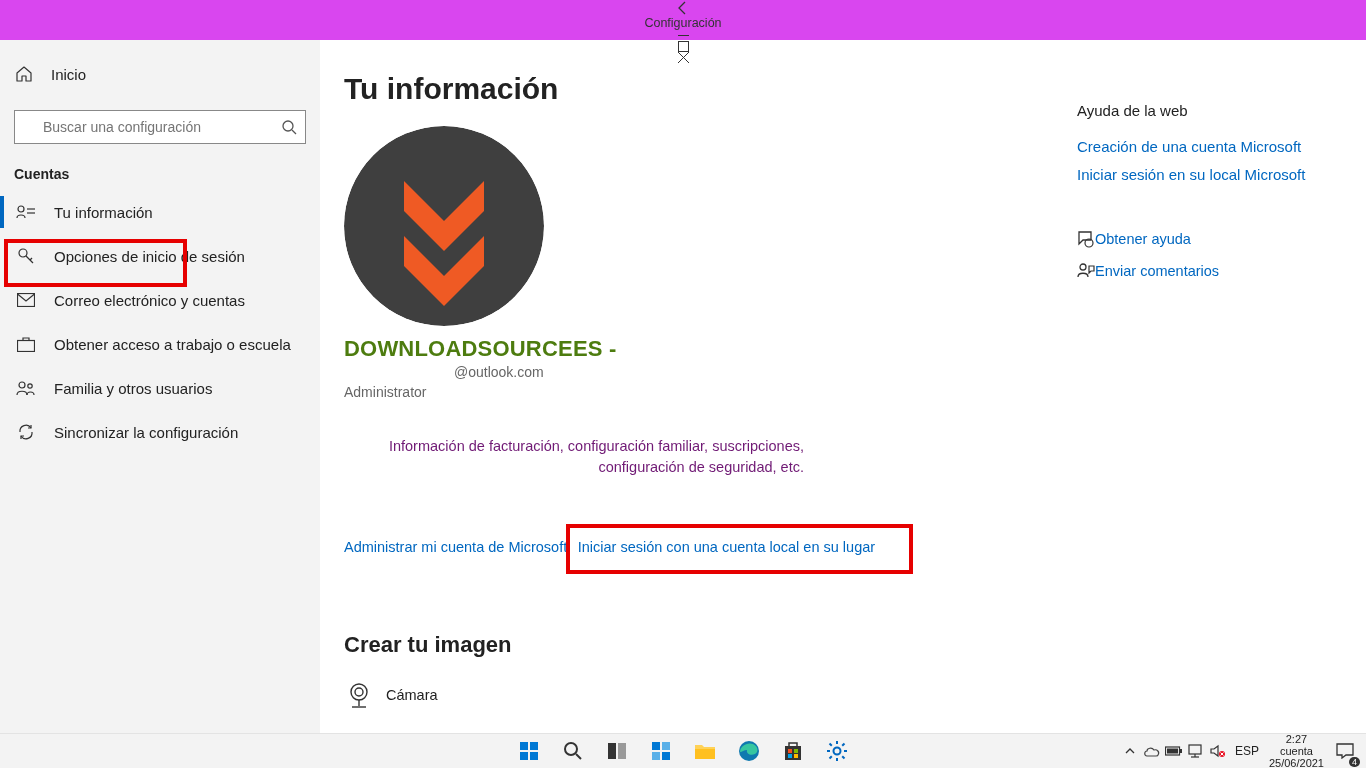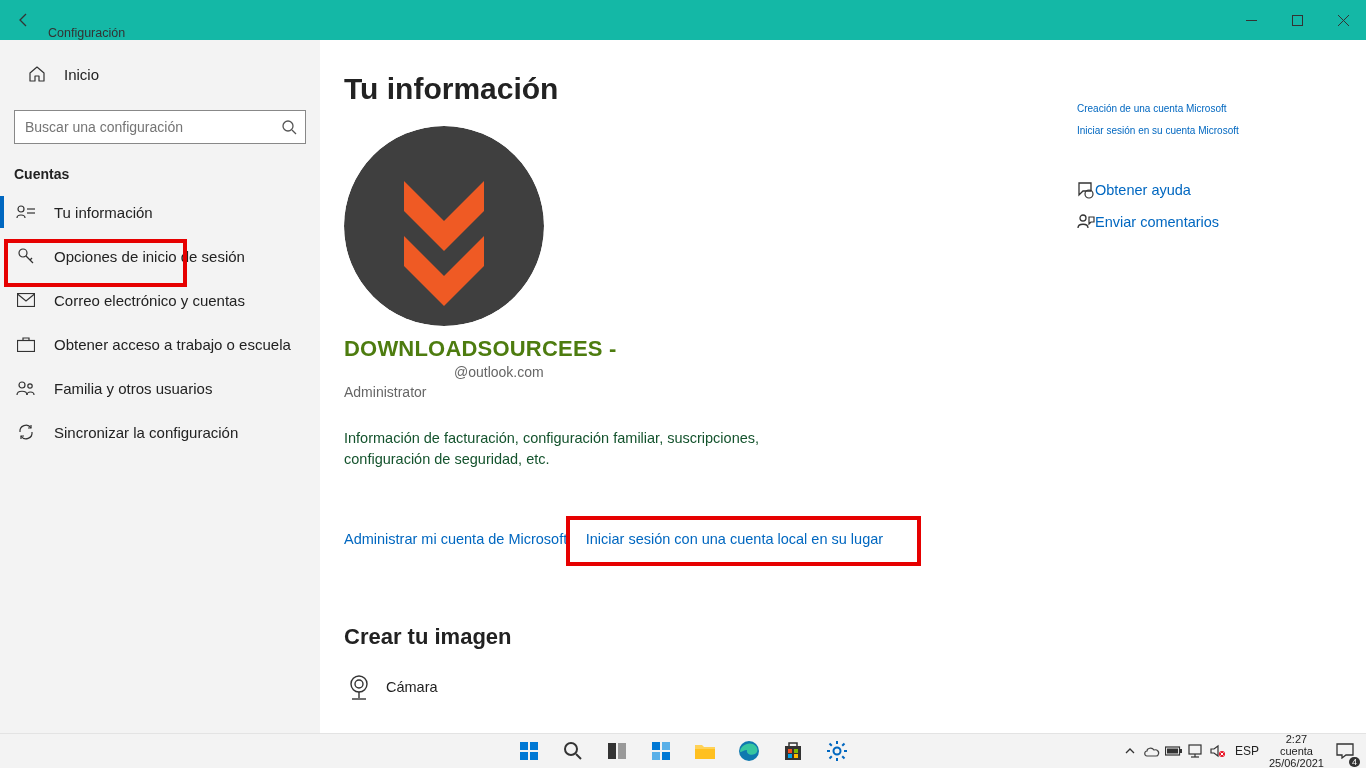--- a/index.html
+++ b/index.html
@@ -1,58 +1,58 @@
 <!DOCTYPE html>
 <html><head>
 <meta charset="utf-8">
 <style>
   * { box-sizing: border-box; margin: 0; padding: 0; font-family: "Segoe UI", Arial, sans-serif; }
   html, body { width: 1366px; height: 768px; overflow: hidden; background: #fff; }
   .app { width: 1366px; height: 733px; display: flex; flex-direction: column; background:#fff; }
   
-  .titlebar { height: 40px; display:flex; align-items:flex-end; background:#14b8a6; }
+  .titlebar { height: 40px; display:flex; align-items:center; background:#d946ef;flex-direction:column; }
   .back-btn { width:48px; height:40px; display:flex; align-items:center; justify-content:center; }
   .title-txt { font-size:12.5px; color:#333; }
   .title-spacer { flex:1; }
   .win-btn { width:46px; height:40px; display:flex; align-items:center; justify-content:center; }
   
   .body { flex:1; display:flex; min-height:0; }
   .sidebar { width:320px; background:#f3f3f3; display:flex; flex-direction:column; padding-top:12px; }
-  .home-row { display:flex; align-items:center; height:44px; padding-left:28px; gap:18px; }
+  .home-row { display:flex; align-items:center; height:44px; padding-left:15px; gap:18px; }
   .home-row .lbl { font-size:15px; color:#222; }
   .search-wrap { margin:14px 14px 0 14px; }
-  .search { width:100%; height:34px; border:1px solid #888; background:#fff; display:flex; align-items:center; padding:0 8px 0 10px; }
+  .search { width:100%; height:34px; border:1px solid #888; background:#fff; display:flex; align-items:center; padding:0 8px 0 28px; }
   .search input { border:none; outline:none; flex:1; font-size:14px; background:transparent; }
   .section-title { font-size:14px; font-weight:600; color:#222; padding:22px 16px 8px 14px; }
   .nav-list { display:flex; flex-direction:column; }
   .nav-item { position:relative; display:flex; align-items:center; height:44px; padding-left:16px; gap:18px; }
   .nav-item .lbl { font-size:15px; color:#222; }
   .nav-item .icon-slot { width:20px; display:flex; justify-content:center; }
   .nav-item.active::before { content:""; position:absolute; left:0; top:6px; bottom:6px; width:4px; background:#0067c0; }
   .highlight1 { position:absolute; left:4px; top:199px; width:183px; height:48px; border:4px solid #e60000; pointer-events:none; }
   
   .main { flex:1; display:flex; padding: 32px 24px 0 24px; min-width:0; }
   .content { flex:1; max-width:760px; }
   .page-title { font-size:30px; font-weight:600; color:#222; margin-bottom:20px; }
   .avatar { width:200px; height:200px; border-radius:50%; overflow:hidden; position:relative; }
   .acct-name { font-size:22px; font-weight:700; color:#4d7c0f; margin-top:10px; letter-spacing:0.2px; }
   .acct-email { font-size:14px; color:#666; margin-left:110px; margin-top:2px; }
   .acct-role { font-size:14px; color:#666; margin-top:4px; }
-  .desc { font-size:14.5px; color:#14532d; margin-top:28px; max-width:460px; line-height:1.45; }
+  .desc { font-size:14.5px; color:#701a75; margin-top:36px; max-width:460px; line-height:1.45;text-align:right; }
   .link { color:#0067c0; font-size:14.5px; cursor:pointer; display:inline-block; }
   .manage-link { margin-top:24px; }
   .local-wrap { margin-top:46px; display:inline-block; }
-  .local-box { border:4px solid #e60000; padding:10px 34px 14px 16px; display:inline-block; margin-left:-6px; }
+  .local-box { border:4px solid #e60000; padding:10px 34px 14px 8px; display:inline-block; margin-left:-6px; }
   .section-sub { font-size:22px; font-weight:600; color:#222; margin-top:58px; }
   .cam-row { display:flex; align-items:center; gap:12px; margin-top:22px; }
   .cam-row .lbl { font-size:14.5px; color:#222; }
   
   .rightcol { width:265px; padding-top:30px; }
   .rc-title { font-size:15px; color:#222; margin-bottom:18px; }
-  .rc-link { color:#0067c0; font-size:10px; display:block; margin-bottom:8px; line-height:1.35; }
+  .rc-link { color:#0067c0; font-size:15px; display:block; margin-bottom:8px; line-height:1.35; }
   .rc-group2 { margin-top:44px; }
   .rc-item { display:flex; align-items:center; margin-bottom:14px; }
   .rc-item .link { font-size:14.5px; }
   
   .taskbar { position:absolute; left:0; right:0; bottom:0; height:35px; background:#f3f3f3; border-top:1px solid #e3e3e3; display:flex; align-items:center; }
   .tb-center { position:absolute; left:50%; transform:translateX(-50%); display:flex; gap:2px; align-items:center; height:100%; }
   .tb-btn { width:42px; height:35px; display:flex; align-items:center; justify-content:center; }
   .tb-right { margin-left:auto; display:flex; align-items:center; height:100%; padding-right:4px; }
   .tray-ico { width:22px; height:35px; display:flex; align-items:center; justify-content:center; }
   .lang { font-size:12px; color:#222; padding:0 6px; }
@@ -207,22 +207,23 @@
                 <circle cx="15" cy="12" r="4" stroke="#333" stroke-width="1.4" fill="none"></circle>
                 <line x1="15" y1="20" x2="15" y2="26" stroke="#333" stroke-width="1.4"></line>
                 <line x1="8" y1="27" x2="22" y2="27" stroke="#333" stroke-width="1.4"></line>
               </svg>
           </span>
           <span class="lbl">Cámara</span>
         </div>
       </div>
 
       <div class="rightcol">
+        <div class="rc-title">Ayuda de la web</div>
         <span class="rc-link">Creación de una cuenta Microsoft</span>
-        <span class="rc-link">Iniciar sesión en su cuenta Microsoft</span>
+        <span class="rc-link">Iniciar sesión en su local Microsoft</span>
         <div class="rc-group2">
           <div class="rc-item">
             <span>
               <svg width="18" height="18" viewBox="0 0 18 18">
                   <path d="M2 2 H14 V10 H6 L2 14 Z" stroke="#333" stroke-width="1.3" fill="none"></path>
                   <circle cx="12" cy="13" r="4" stroke="#333" stroke-width="1.2" fill="none"></circle>
                 </svg>
             </span>
             <span class="link">Obtener ayuda</span>
           </div>

